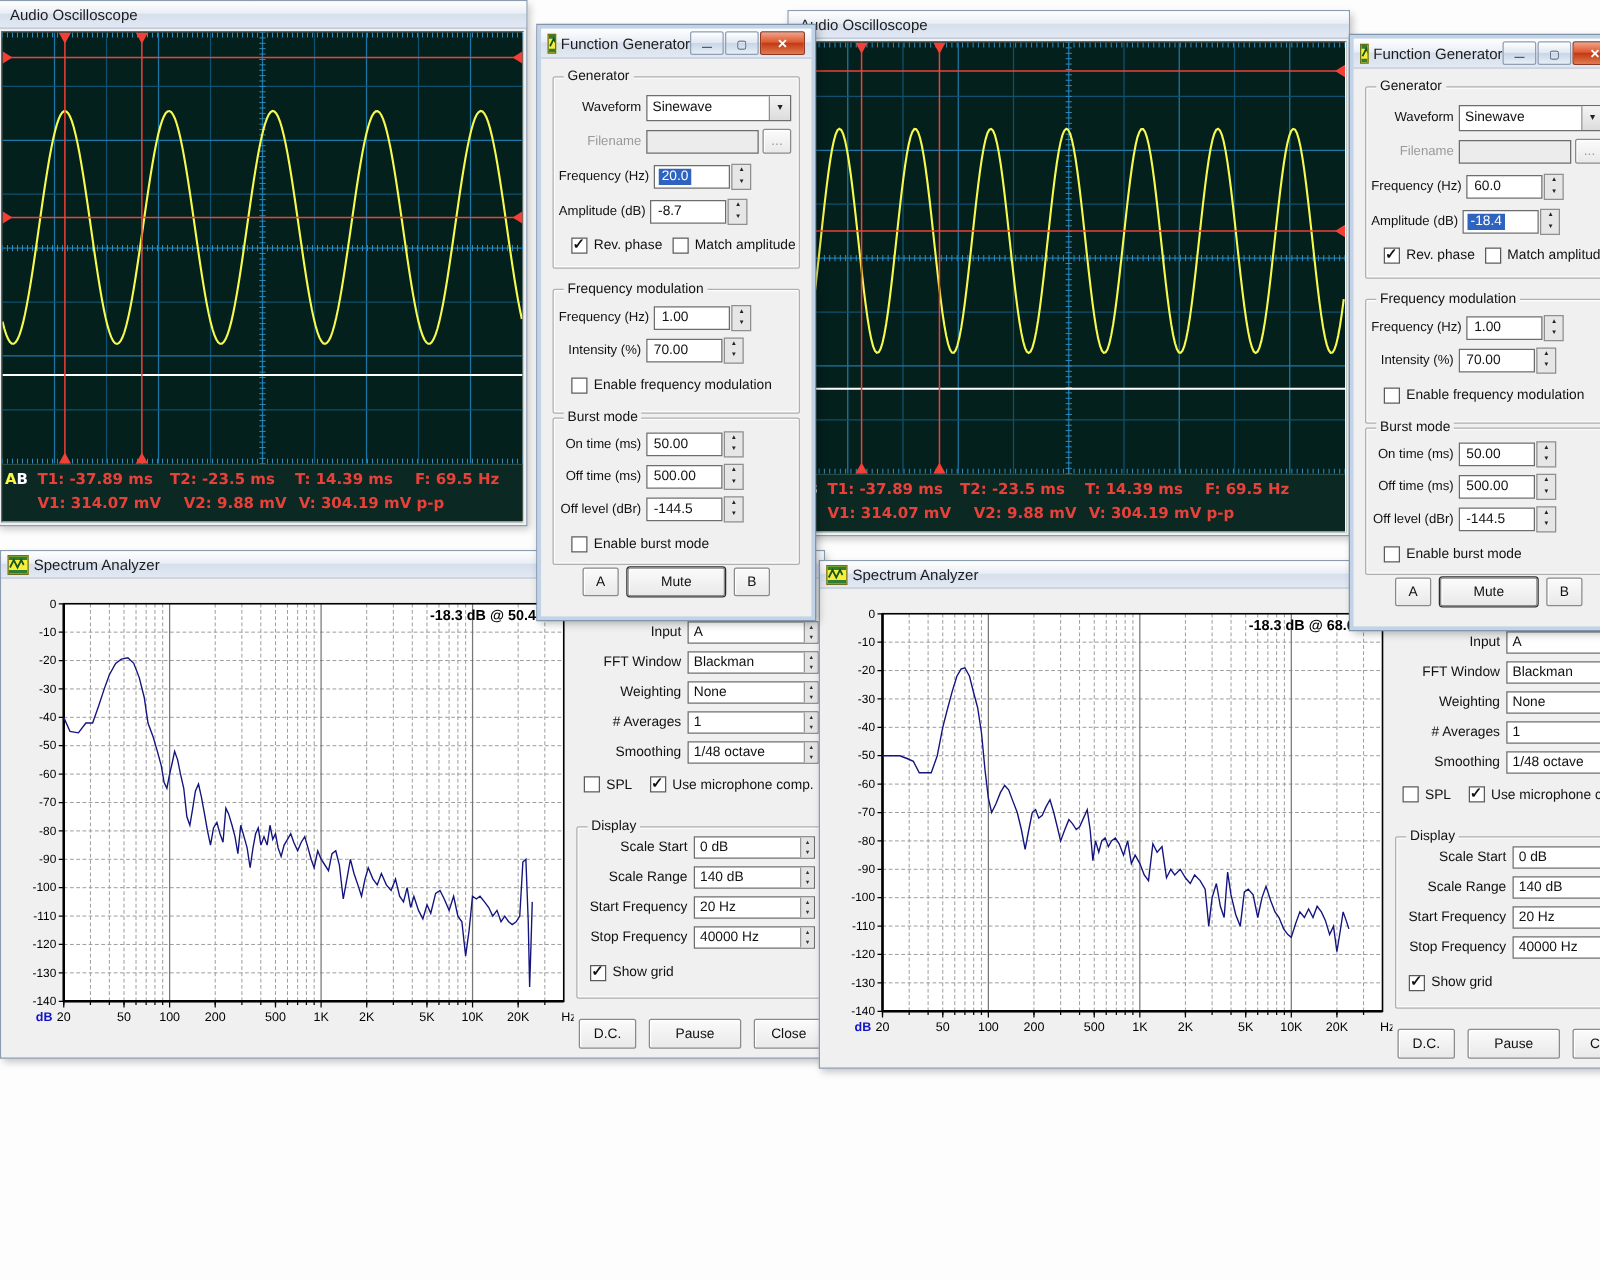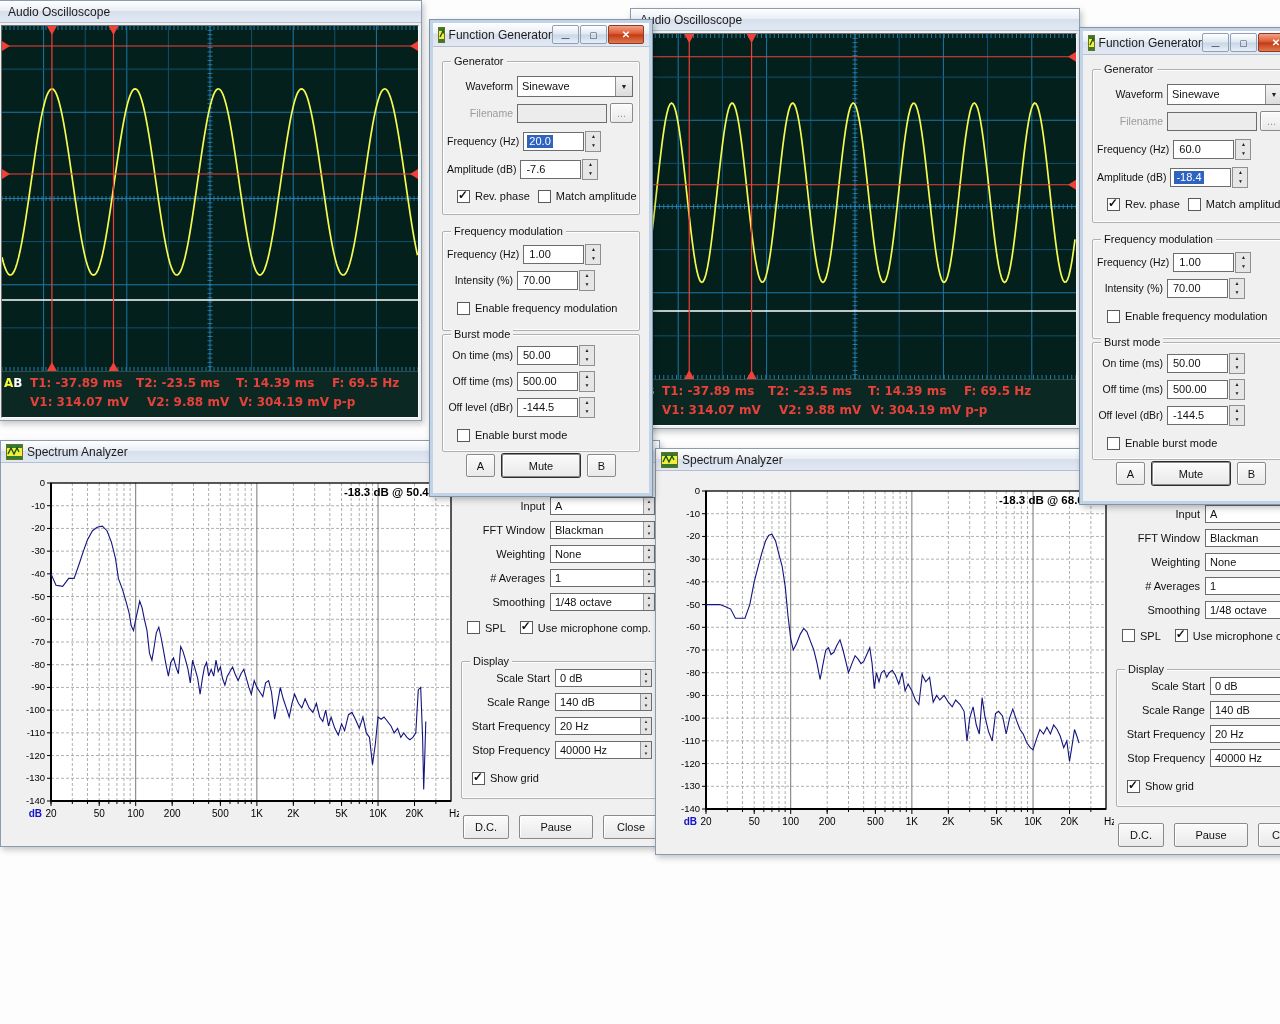--- a/index.html
+++ b/index.html
@@ -1480,21 +1480,21 @@
       <div class="fgrow" style="top:69px">
         <span class="flab">Frequency (Hz)</span>
         <div class="tf vf sel">
               <span class="val">20.0</span>
             </div>
         <span class="spin"></span>
       </div>
       <div class="fgrow" style="top:97px">
         <span class="flab">Amplitude (dB)</span>
         <div class="tf vf">
-              <span class="val">-7.6</span>
+              <span class="val">-8.7</span>
             </div>
         <span class="spin"></span>
       </div>
       <div class="fgrow checks" style="top:124px">
         <span class="pair">
               <span class="cb on"></span>
               <span class="cbl">Rev. phase</span>
             </span>
         <span class="pair">
               <span class="cb"></span>

